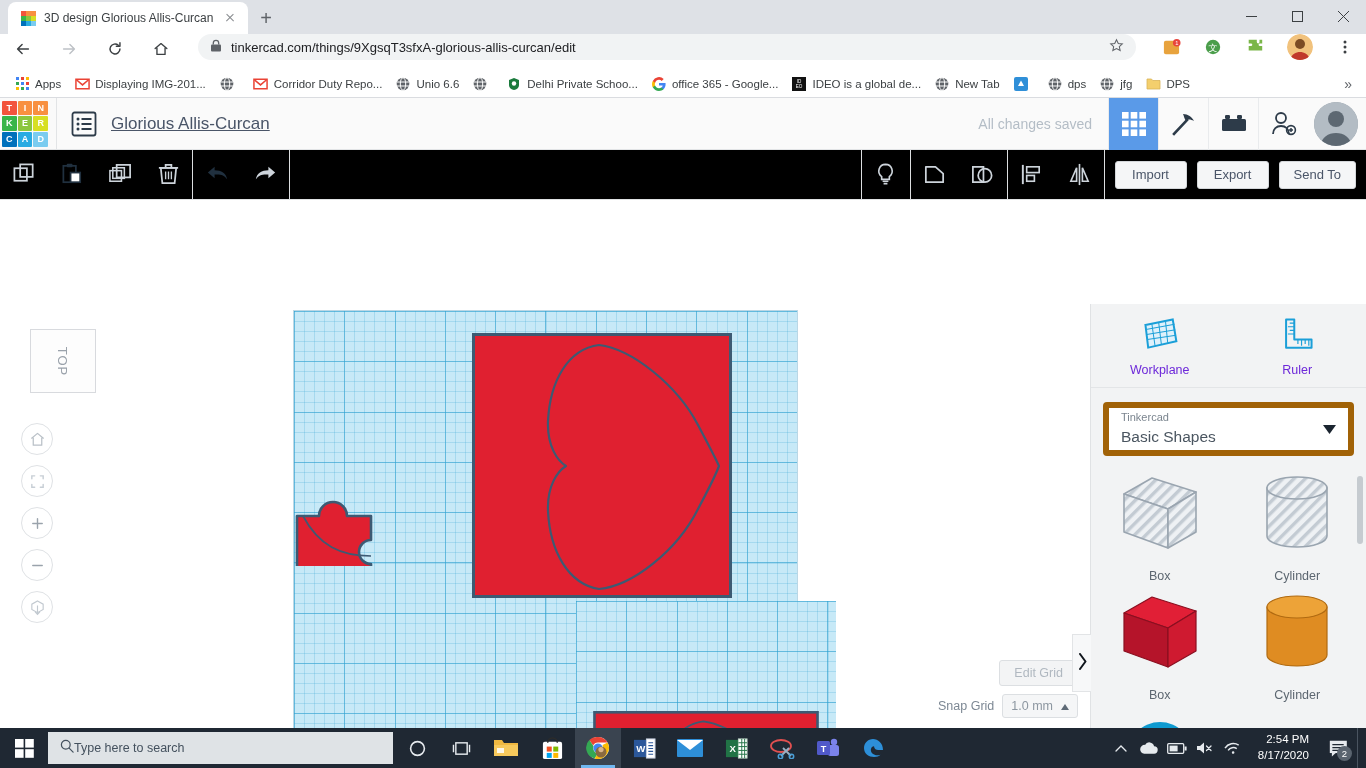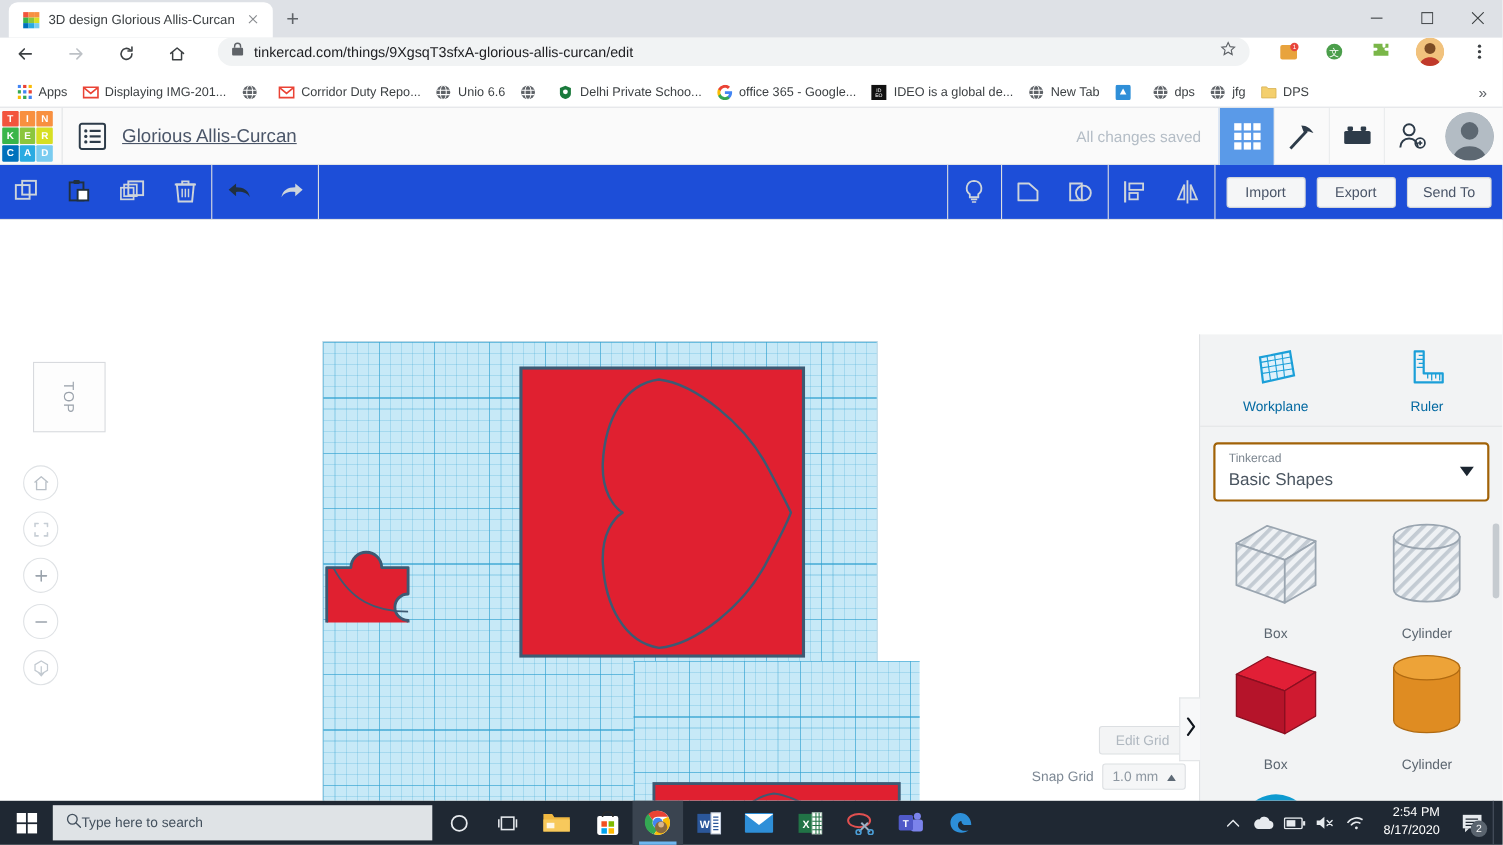--- a/index.html
+++ b/index.html
@@ -85,21 +85,21 @@
   .hdr-sep { width: 1px; height: 52px; background: #e2e4e6; margin-left: 8px;}
   .list-btn { width: 34px; height: 34px; margin: 0 10px; display:flex; align-items:center; justify-content:center;}
   .doc-title { font-size: 17px; color: #4a5568; font-weight: 400; text-decoration: underline; }
   .hdr-right { margin-left:auto; display:flex; align-items:center; height:52px; }
   .saved-text { font-size: 14px; color: #b4bdc6; margin-right: 16px; }
   .hdr-ico-btn { width: 50px; height: 52px; display:flex; align-items:center; justify-content:center; border-left:1px solid #e9ebed;}
   .hdr-ico-btn.active { background: #5a9ae8; }
   .hdr-avatar { width: 44px; height: 44px; border-radius: 50%; overflow:hidden; margin: 0 8px 0 6px; background:#9aa4ad; }
 
   .tc-toolbar {
-    height: 50px; background: #1d4ed8; border-bottom: 1px solid #e0e2e4;
+    height: 50px; background: #000000; border-bottom: 1px solid #e0e2e4;
     display: flex; align-items: center; position: relative;
   }
   .tb-grp { display:flex; align-items:center; height:50px; }
   .tb-btn { width:48px; height:50px; display:flex; align-items:center; justify-content:center; }
   .tb-div { width:1px; height:50px; background:#dcdee0; }
   .tb-spacer { flex: 1; }
   .tb-act {
     height: 28px; min-width: 72px; padding: 0 14px; margin-right: 10px;
     background: #f5f6f7; border: 1px solid #d4d7da; border-radius: 3px;
     font-size: 13px; color: #4a5568; display:flex; align-items:center; justify-content:center;
@@ -144,24 +144,24 @@
   .snap-label { font-size:12.5px; color:#7d8894; }
   .snap-sel { height:24px; padding: 0 8px; background:#f5f6f7; border:1px solid #dcdfe2; border-radius:3px; font-size:12.5px; color:#8d97a1; display:flex; align-items:center; gap:8px;}
 
   
   .rpanel {
     position: absolute; right: 0; top: 103px; bottom: 0; width: 276px;
     background: #f2f3f4; border-left: 1px solid #e0e2e4;
   }
   .rp-tools { display:flex; height: 84px; border-bottom: 1px solid #e3e5e7;}
   .rp-tool { flex:1; display:flex; flex-direction:column; align-items:center; justify-content:center; gap:6px; }
-  .rp-tool span { font-size: 12.5px; color: #0369a1; }
+  .rp-tool span { font-size: 12.5px; color: #6d28d9; }
   .rp-select {
     margin: 14px 12px 0; height: 54px; background: #fff;
-    border: 2px solid #a16207; border-radius: 4px;
+    border: 6px solid #a16207; border-radius: 4px;
     padding: 6px 12px; display:flex; flex-direction:column; justify-content:center; position:relative;
   }
   .rp-select .sm { font-size: 11px; color: #7b858f; line-height:1.4; }
   .rp-select .lg { font-size: 15.5px; color: #4a5560; line-height:1.4;}
   .rp-caret { position:absolute; right: 12px; top: 50%; transform: translateY(-50%); }
   .rp-grid { padding: 16px 0 0; display:grid; grid-template-columns: 1fr 1fr; row-gap: 8px; }
   .rp-item { display:flex; flex-direction:column; align-items:center; gap: 8px; }
   .rp-item span { font-size: 12.5px; color: #5c6670; }
   .rp-scrollbar { position:absolute; right: 3px; top: 172px; width: 6px; height: 330px; }
   .rp-thumb { position:absolute; top: 0; width: 6px; height: 68px; background: #c6cbd0; border-radius: 3px; }

